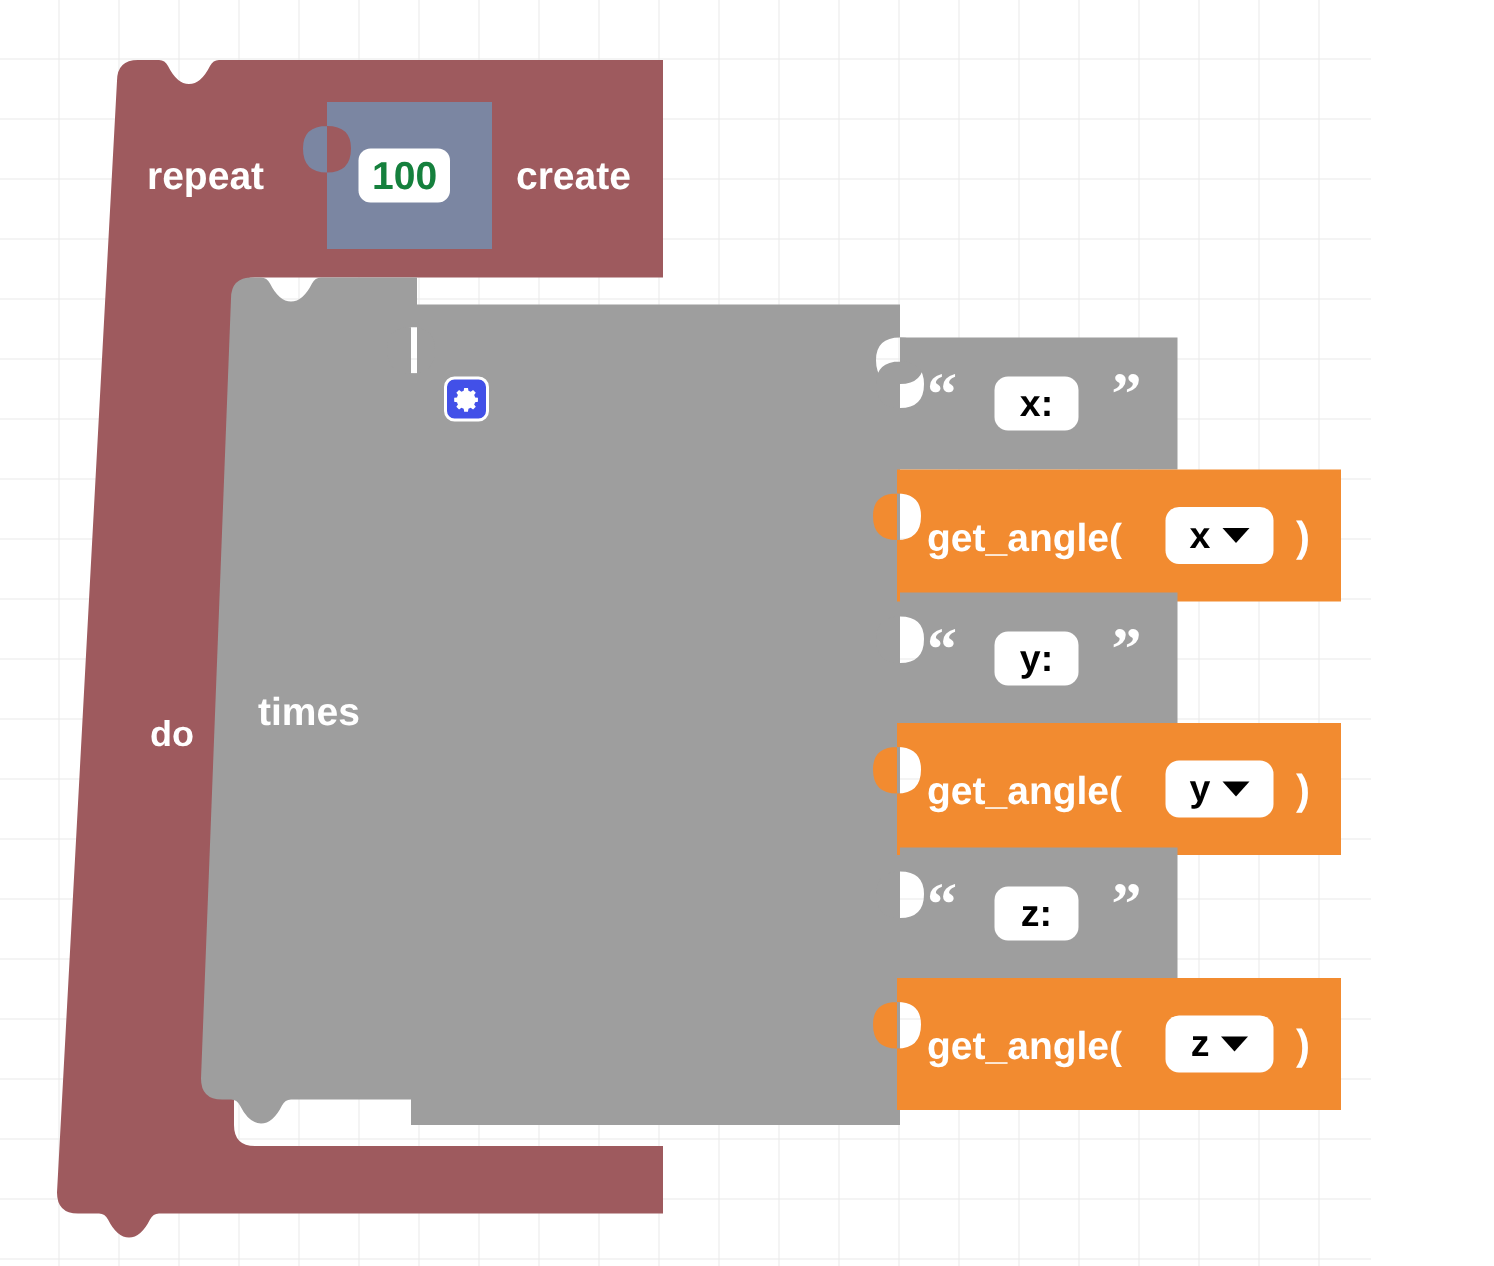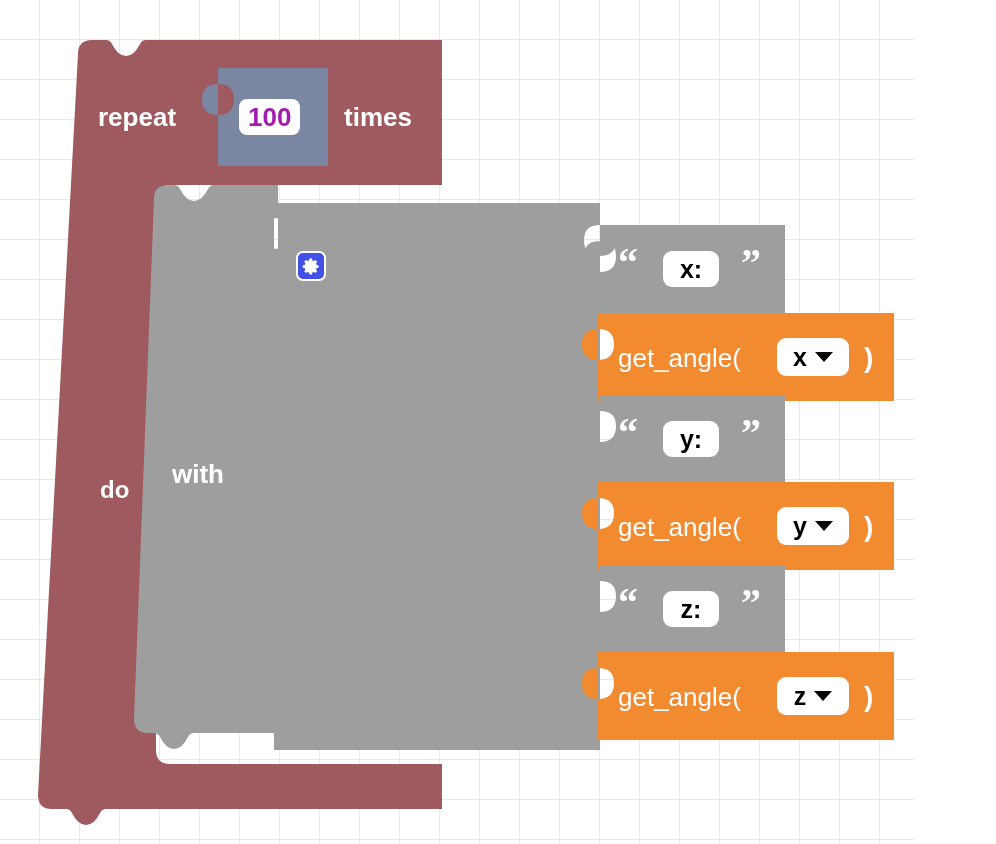--- a/index.html
+++ b/index.html
@@ -48,21 +48,21 @@
 
   
   .field-num {
     position: absolute;
     left: 239px;
     top: 99px;
     min-width: 46px;
     height: 36px;
     background: #ffffff;
     border-radius: 8px;
-    color: #a21caf;
+    color: #15803d;
     font-size: 26px;
     font-weight: bold;
     font-family: "Liberation Sans", sans-serif;
     display: flex;
     align-items: center;
     justify-content: center;
     padding: 0 9px;
     box-sizing: border-box;
     -webkit-user-select: none;
     user-select: none;
@@ -113,21 +113,21 @@
     box-sizing: border-box;
     -webkit-user-select: none;
     user-select: none;
   }
 
   
   .fn-name {
     position: absolute;
     color: #ffffff;
     font-size: 26px;
-    font-weight: normal;
+    font-weight: bold;
     font-family: "Liberation Sans", sans-serif;
     white-space: nowrap;
     -webkit-user-select: none;
     user-select: none;
   }
   .fn-paren {
     position: absolute;
     color: #ffffff;
     font-size: 28px;
     font-weight: bold;
@@ -321,25 +321,25 @@
              l 110 0
              l 0 98
              l -110 0
              Z"></path>
   </svg>
 
   <div class="lbl lbl-repeat">repeat</div>
 
   <div class="field-num">100</div>
 
-  <div class="lbl lbl-times">times</div>
+  <div class="lbl lbl-times">create</div>
 
   <div class="lbl lbl-do">do</div>
 
-  <div class="lbl lbl-print">with</div>
+  <div class="lbl lbl-print">times</div>
 
   <div class="gear-icon">
     <svg width="19" height="19" viewBox="0 0 24 24" xmlns="http://www.w3.org/2000/svg">
       <path fill="#ffffff" d="M12 8.2a3.8 3.8 0 1 0 0 7.6 3.8 3.8 0 0 0 0-7.6zm0 5.6a1.8 1.8 0 1 1 0-3.6 1.8 1.8 0 0 1 0 3.6z"></path>
       <path fill="#ffffff" d="M21 13.6v-3.2l-2.4-.4a6.9 6.9 0 0 0-.8-1.9l1.4-2-2.3-2.3-2 1.4a6.9 6.9 0 0 0-1.9-.8L12.6 2h-3.2l-.4 2.4c-.67.18-1.3.45-1.9.8l-2-1.4L2.8 6.1l1.4 2c-.35.6-.62 1.23-.8 1.9L1 10.4v3.2l2.4.4c.18.67.45 1.3.8 1.9l-1.4 2 2.3 2.3 2-1.4c.6.35 1.23.62 1.9.8l.4 2.4h3.2l.4-2.4c.67-.18 1.3-.45 1.9-.8l2 1.4 2.3-2.3-1.4-2c.35-.6.62-1.23.8-1.9l2.4-.4z"></path>
     </svg>
   </div>
 
 
   <div class="quote" style="left:618px; top:243px;">“</div>

